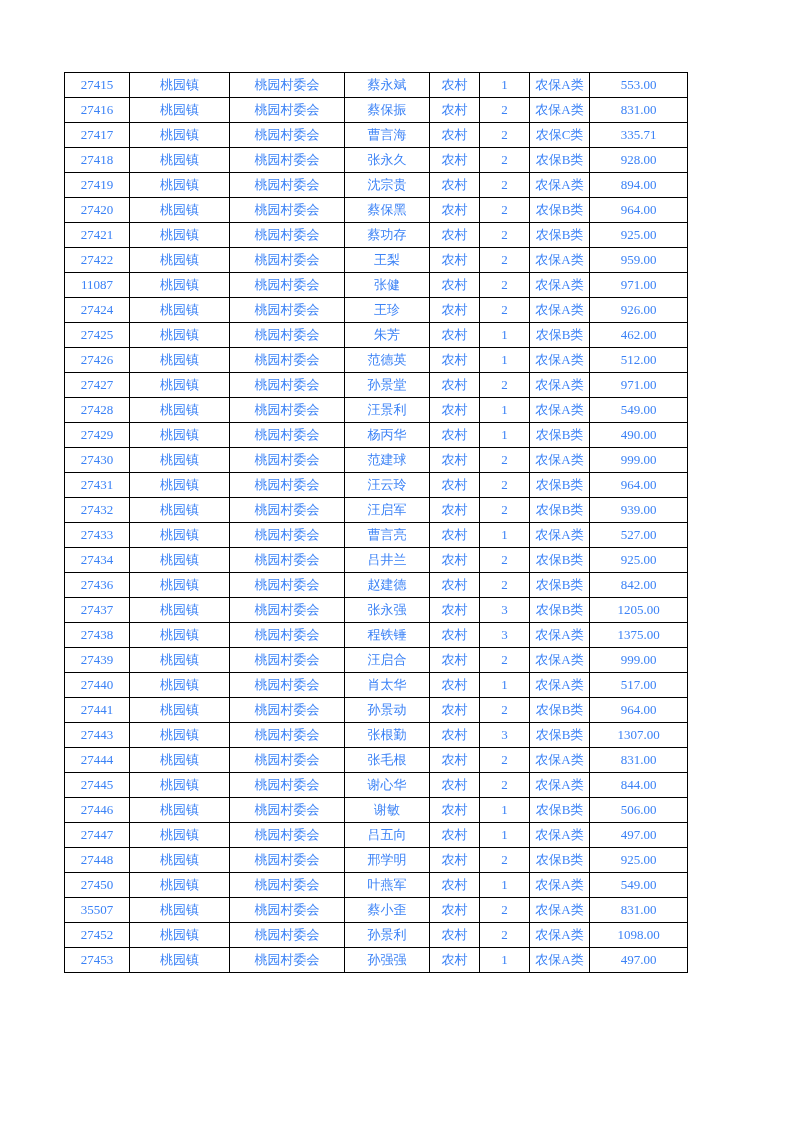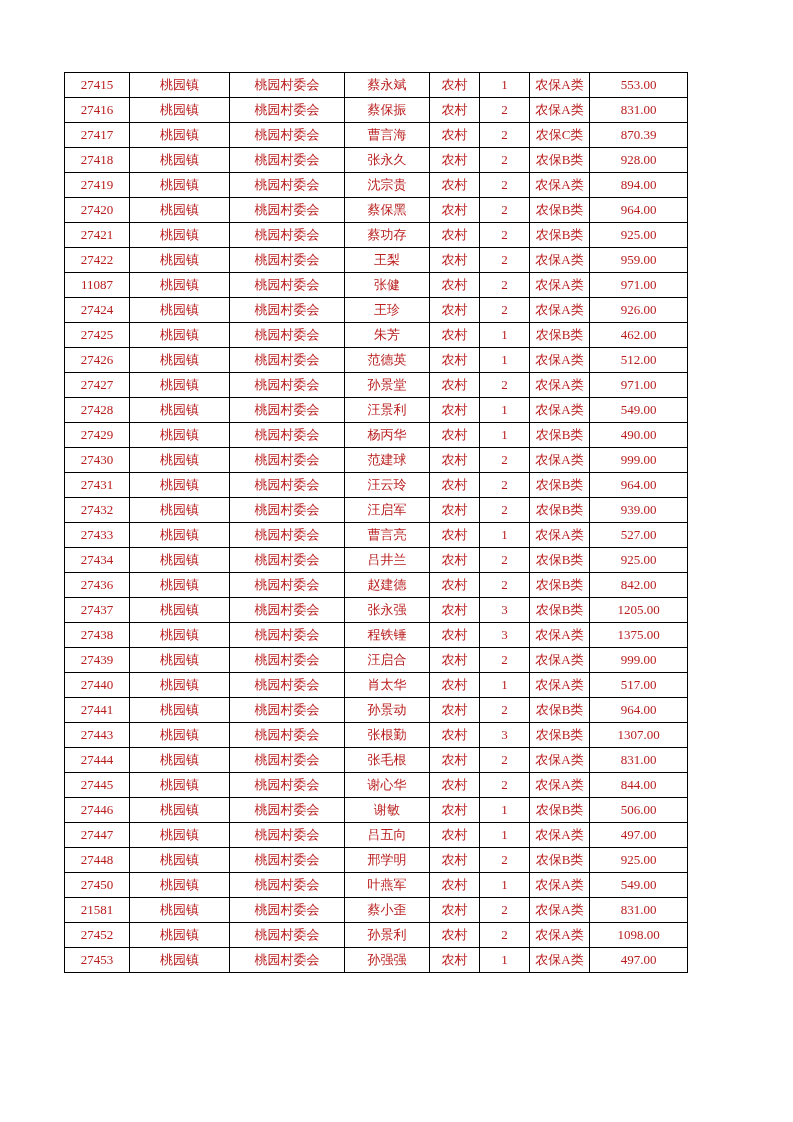--- a/index.html
+++ b/index.html
@@ -6,21 +6,21 @@
     margin: 0;
     padding: 0;
     background: #ffffff;
   }
   .page {
     position: relative;
     width: 793px;
     height: 1122px;
     background: #ffffff;
     font-family: "Liberation Serif", "DejaVu Serif", serif;
-    color: #b91c1c;
+    color: #3b82f6;
     overflow: hidden;
   }
   table.records {
     position: absolute;
     left: 64px;
     top: 72px;
     border-collapse: collapse;
     table-layout: fixed;
   }
   table.records td {
@@ -82,21 +82,21 @@
   </tr>
 
   <tr>
     <td>27417</td>
     <td>桃园镇</td>
     <td>桃园村委会</td>
     <td>曹言海</td>
     <td>农村</td>
     <td>2</td>
     <td>农保C类</td>
-    <td>870.39</td>
+    <td>335.71</td>
   </tr>
 
   <tr>
     <td>27418</td>
     <td>桃园镇</td>
     <td>桃园村委会</td>
     <td>张永久</td>
     <td>农村</td>
     <td>2</td>
     <td>农保B类</td>
@@ -419,21 +419,21 @@
     <td>桃园镇</td>
     <td>桃园村委会</td>
     <td>叶燕军</td>
     <td>农村</td>
     <td>1</td>
     <td>农保A类</td>
     <td>549.00</td>
   </tr>
 
   <tr>
-    <td>21581</td>
+    <td>35507</td>
     <td>桃园镇</td>
     <td>桃园村委会</td>
     <td>蔡小歪</td>
     <td>农村</td>
     <td>2</td>
     <td>农保A类</td>
     <td>831.00</td>
   </tr>
 
   <tr>

